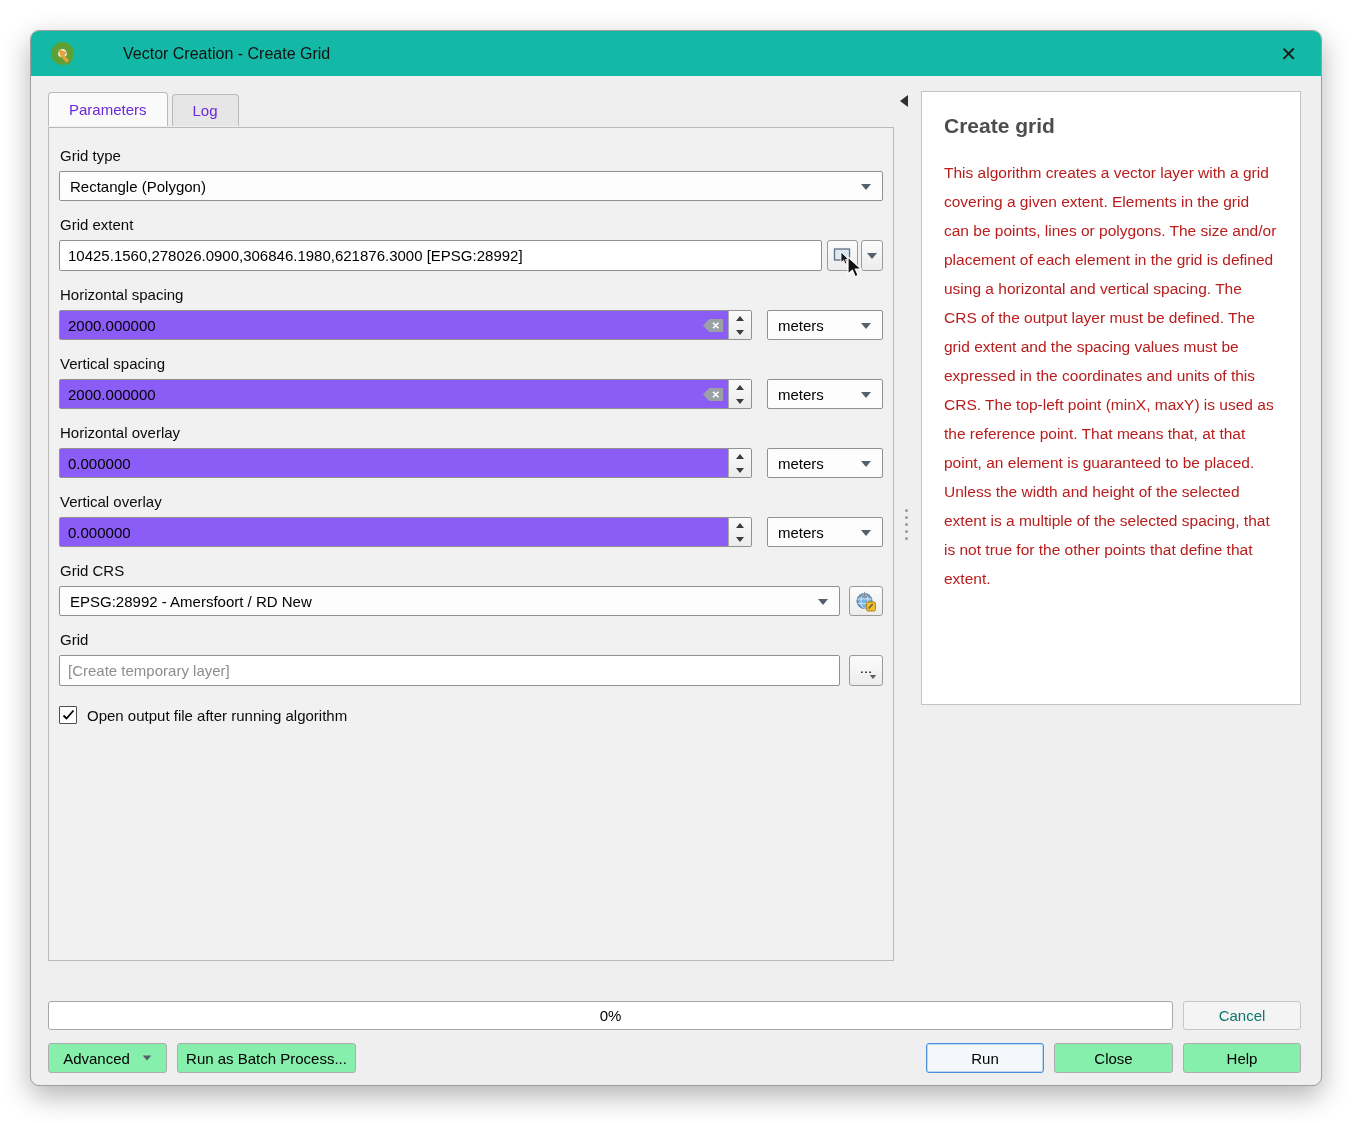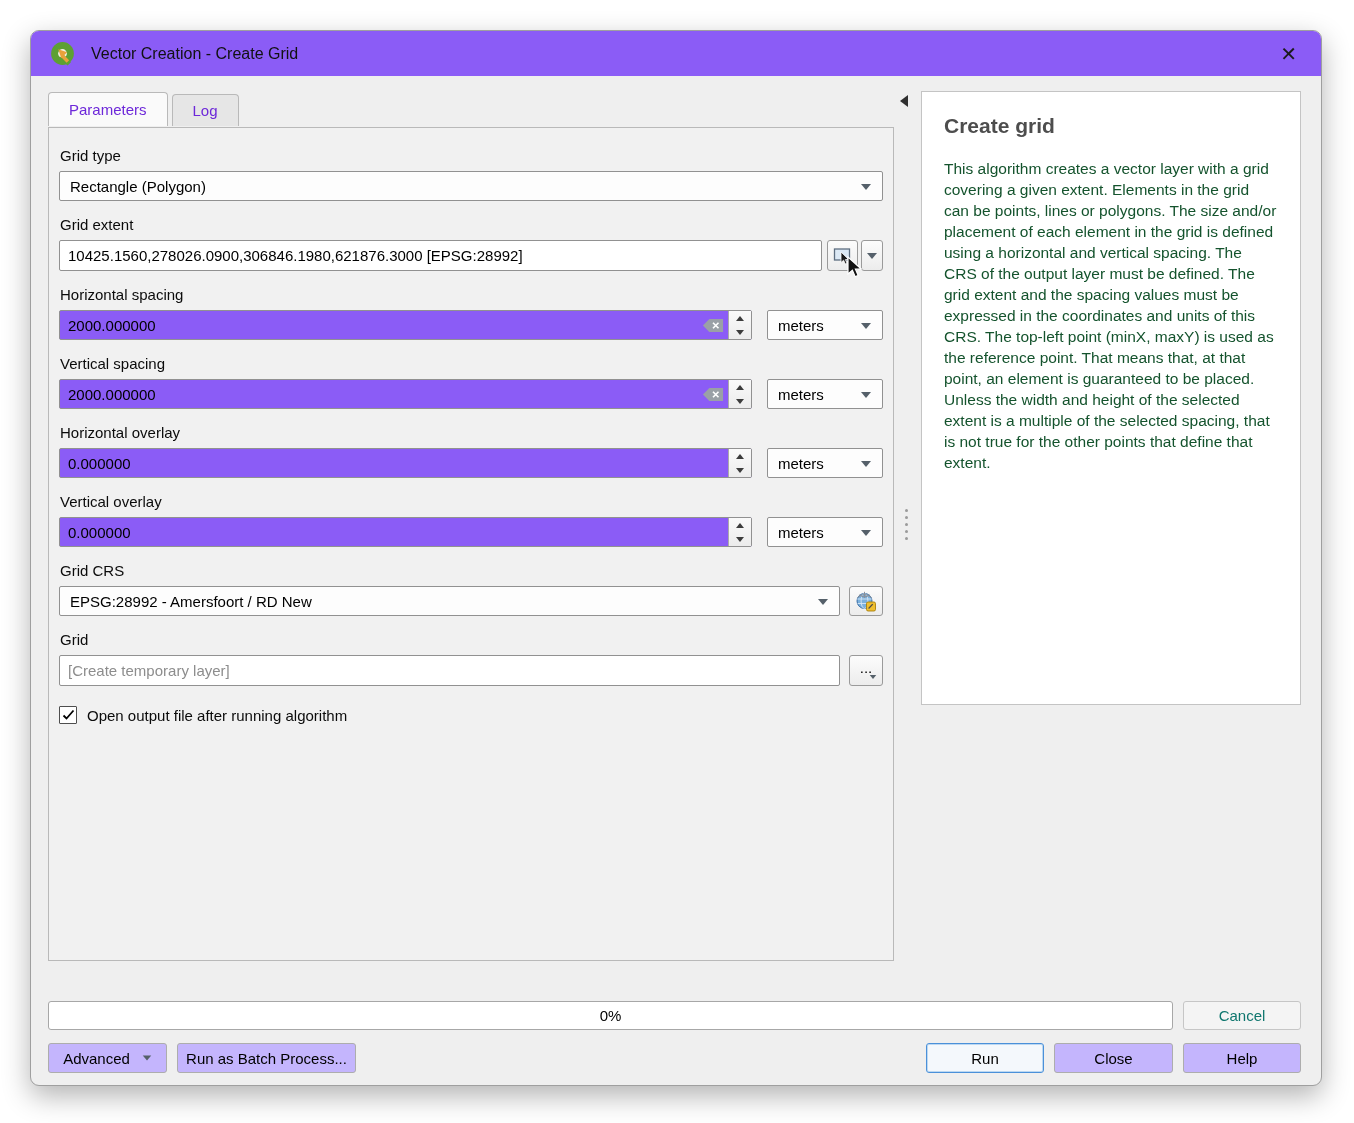--- a/index.html
+++ b/index.html
@@ -1,21 +1,21 @@
 <!DOCTYPE html>
 <html><head>
 <meta charset="utf-8">
 <style>
   * { margin:0; padding:0; box-sizing:border-box; }
   html,body { width:1354px; height:1123px; background:#ffffff; font-family:"Liberation Sans",sans-serif; }
   .dialog { position:absolute; left:30px; top:30px; width:1292px; height:1056px;
             background:#efefef; border:1px solid #9f9f9f; border-radius:9px;
             box-shadow:0 10px 28px rgba(0,0,0,.30); overflow:hidden; }
   
-  .titlebar { height:45px; background:#8b5cf6; display:flex; align-items:center; padding:0 18px; }
+  .titlebar { height:45px; background:#14b8a6; display:flex; align-items:center; padding:0 18px;gap:32px; }
   .logo { width:27px; height:27px; flex:0 0 auto; }
   .title { margin-left:15px; font-size:16px; color:#111; }
   .close-x { margin-left:auto; font-size:20px; color:#1a1a1a; line-height:1; cursor:default; padding:2px 6px; }
   
   .tabs { position:absolute; left:17px; top:63px; display:flex; z-index:3; }
   .tab { height:32px; padding:0 20px; display:flex; align-items:center; font-size:15px; color:#6d28d9;
          background:#e6e6e6; border:1px solid #b9b9b9; border-bottom:none; border-radius:4px 4px 0 0; margin-right:4px; }
   .tab.active { background:#fafafa; height:34px; margin-top:-2px; }
   
   .pane { position:absolute; left:17px; top:96px; width:846px; height:834px;
@@ -56,26 +56,26 @@
   .check-label { margin-left:10px; font-size:15px; color:#0b0b0b; }
   
   .collapse-arrow { position:absolute; left:869px; top:64px; width:0; height:0;
                     border-top:6px solid transparent; border-bottom:6px solid transparent; border-right:8px solid #2f2f2f; }
   .splitter-dots { position:absolute; left:874px; top:478px; display:flex; flex-direction:column; gap:4px; }
   .splitter-dots i { width:3px; height:3px; border-radius:50%; background:#9a9a9a; }
   
   .help-panel { position:absolute; left:890px; top:60px; width:380px; height:614px;
                 background:#ffffff; border:1px solid #c4c4c4; padding:16px 22px 16px 22px; overflow:hidden; }
   .help-title { font-size:21px; font-weight:bold; color:#4d4d4d; margin:6px 0 20px; }
-  .help-body { font-size:15.5px; color:#14532d; line-height:21px; }
+  .help-body { font-size:15.5px; color:#b91c1c; line-height:29px; }
   
   .progressbar { position:absolute; left:17px; top:970px; width:1125px; height:29px; background:#fff;
                  border:1px solid #a7a7a7; border-radius:3px; display:flex; align-items:center; justify-content:center;
                  font-size:15px; color:#000; }
-  .btn { position:absolute; height:30px; background:#c4b5fd; border:1px solid #adadad; border-radius:3px;
+  .btn { position:absolute; height:30px; background:#86efac; border:1px solid #adadad; border-radius:3px;
          display:flex; align-items:center; justify-content:center; font-size:15px; color:#000; }
   .btn-cancel { left:1152px; top:970px; width:118px; height:29px; color:#0f766e; border-color:#c6c6c6; background:#f4f4f4; }
   .btn-advanced { left:17px; top:1012px; width:119px; }
   .btn-advanced .tri-down { margin-left:12px; transform:scale(.85); }
   .btn-batch { left:146px; top:1012px; width:179px; }
   .btn-run { left:895px; top:1012px; width:118px; border:1px solid #4a90d9; box-shadow:inset 0 0 0 1px #bcd8f2; background:#f4f8fc; }
   .btn-close { left:1023px; top:1012px; width:119px; }
   .btn-help { left:1152px; top:1012px; width:118px; }
   
   .cursor-overlay { position:absolute; left:813px; top:225px; width:22px; height:24px; z-index:9; }

